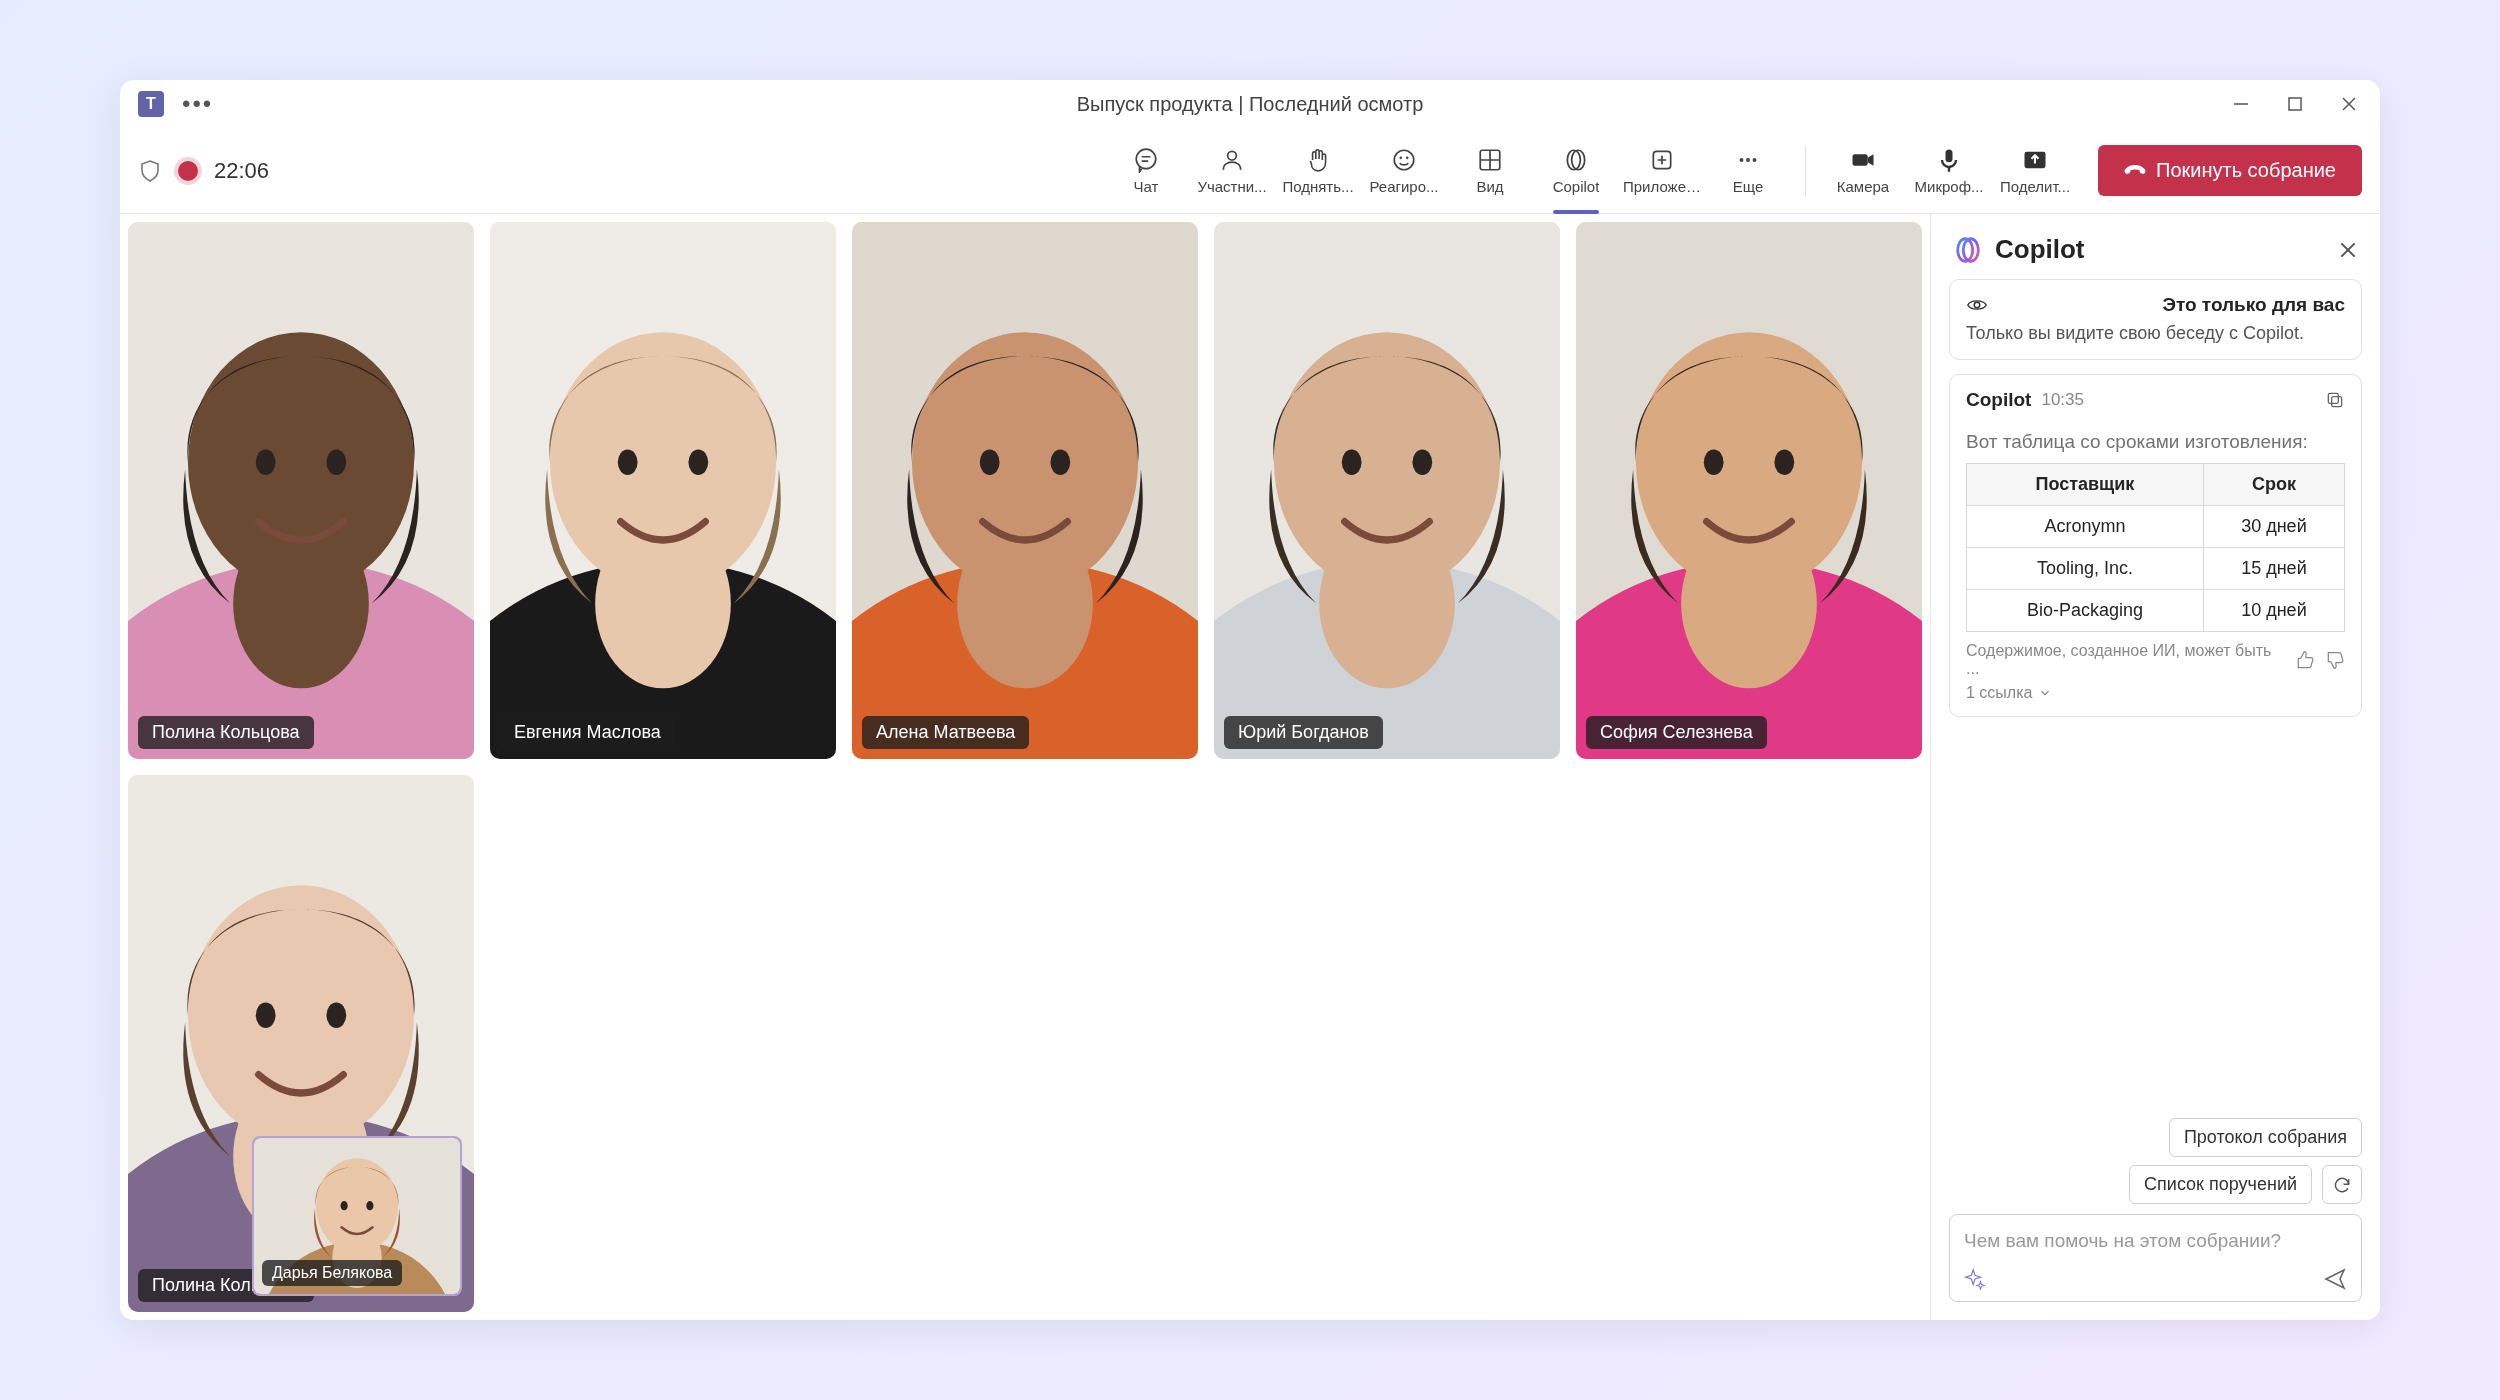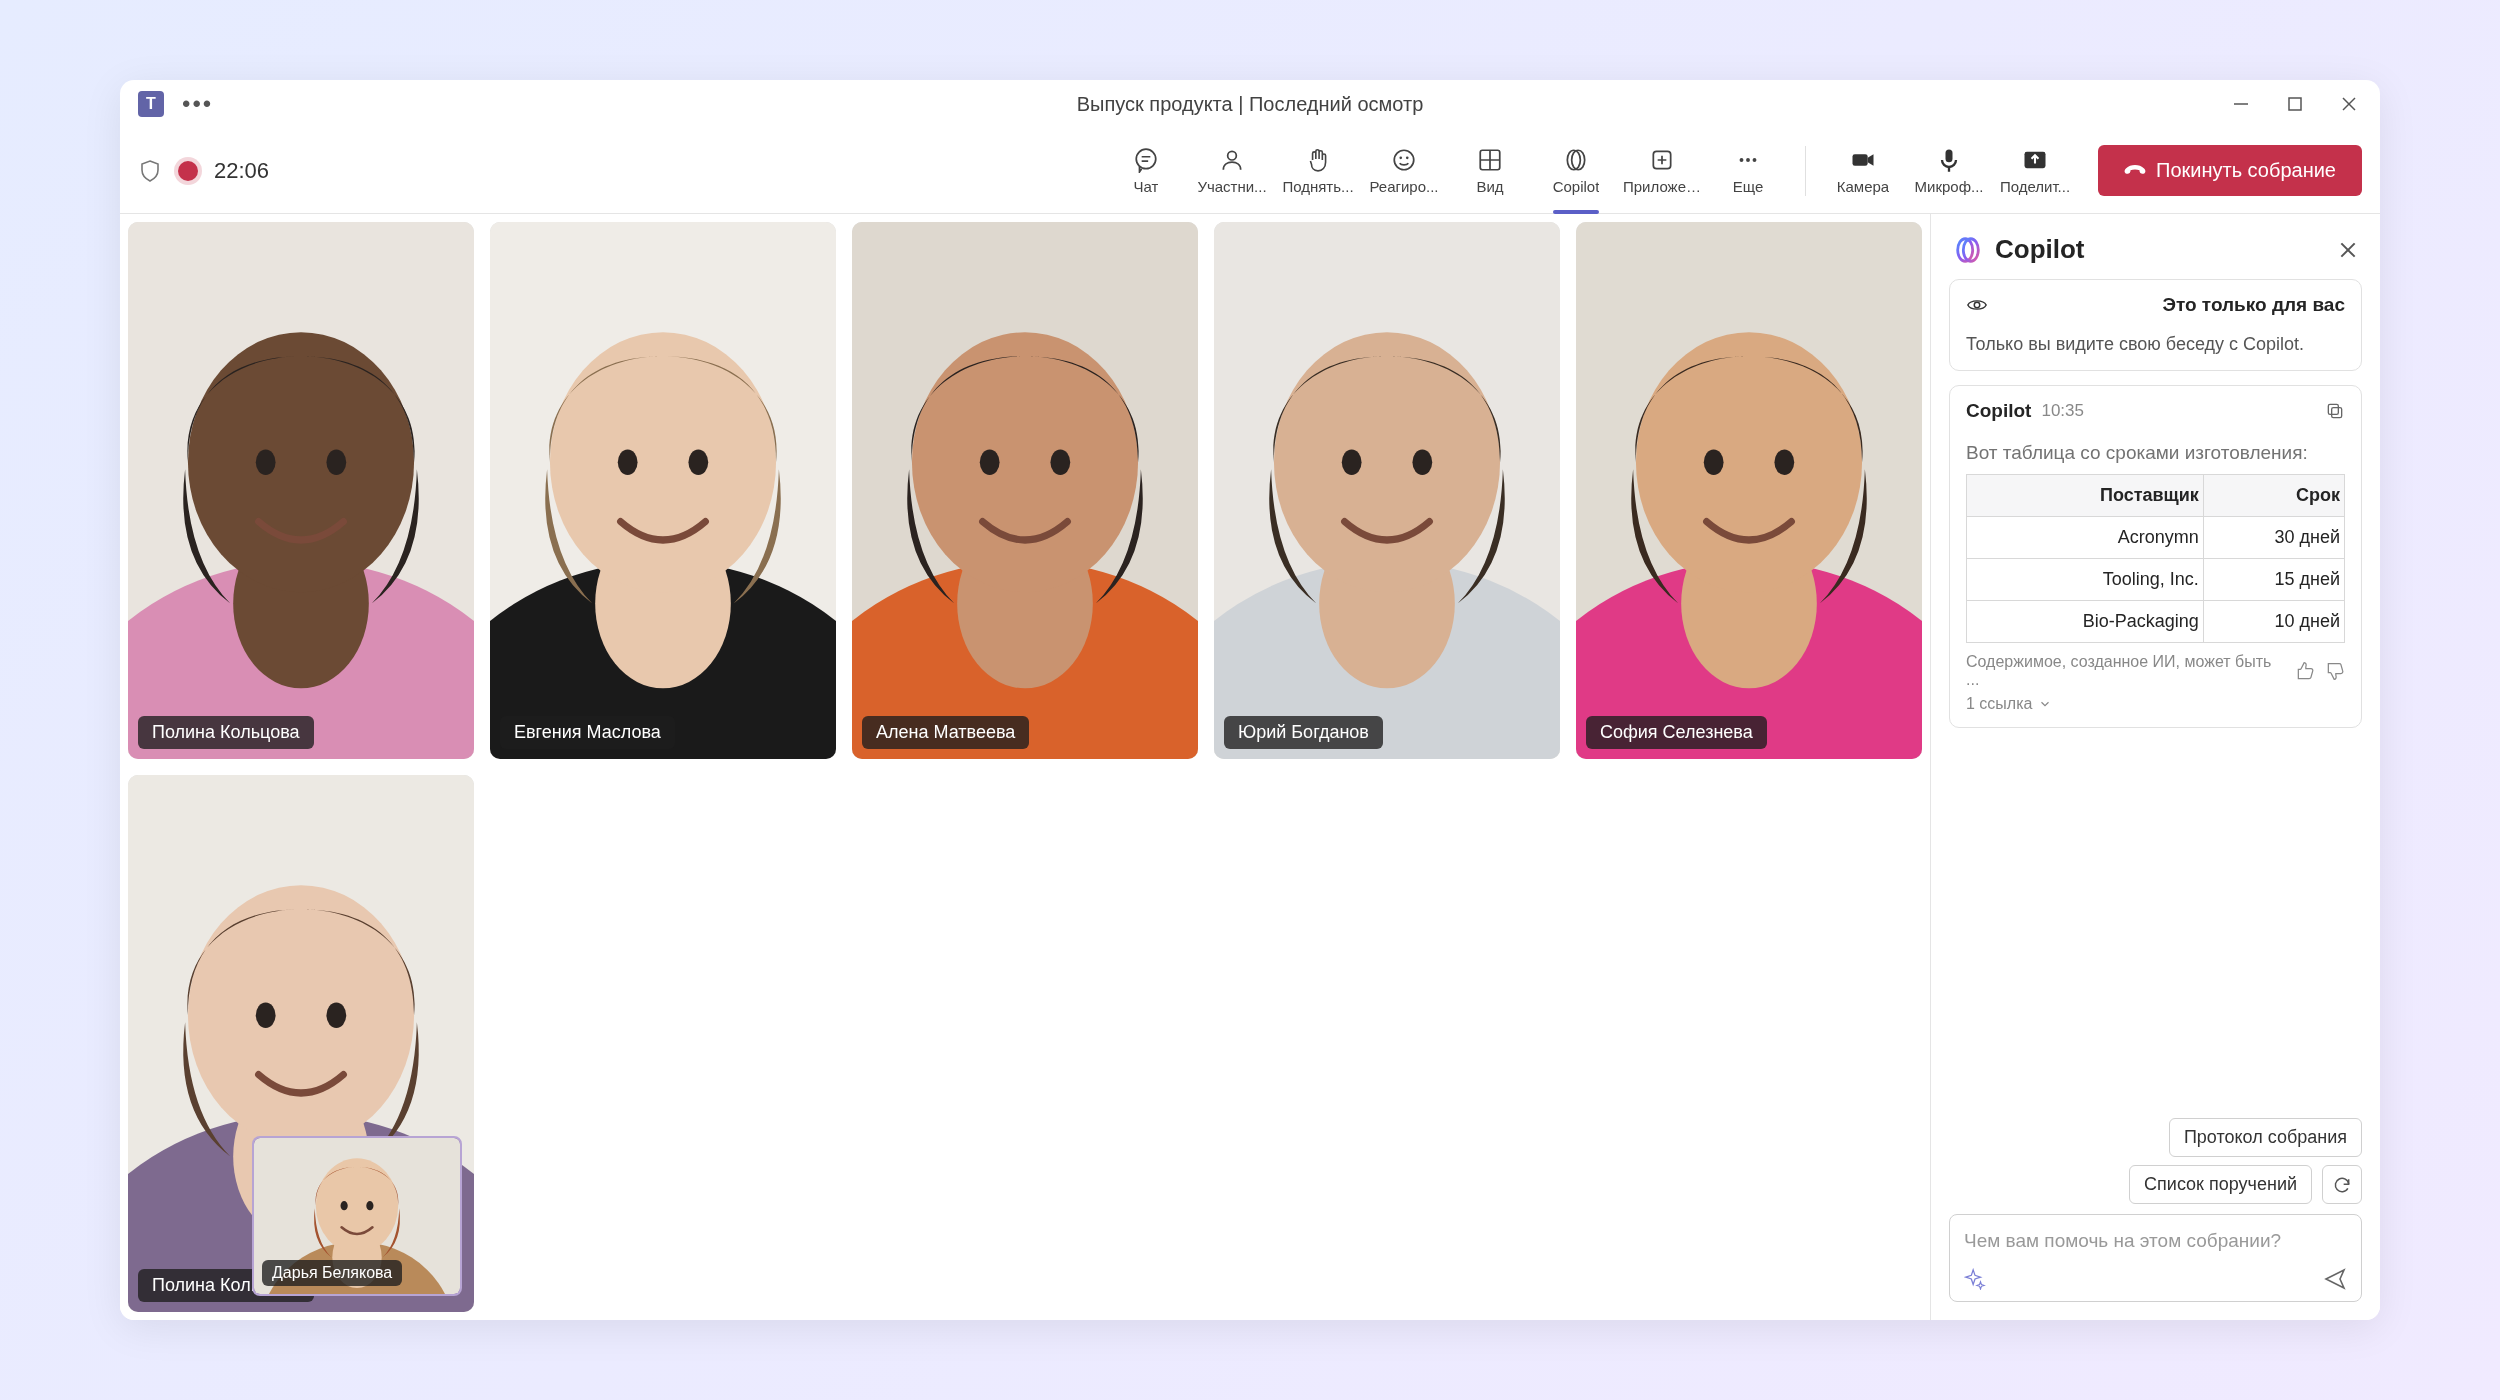--- a/index.html
+++ b/index.html
@@ -71,30 +71,30 @@
   .pip .name-tag { font-size: 16px; bottom: 8px; left: 8px; padding: 4px 10px; }
 
   .sidebar { width: 450px; border-left: 1px solid #e5e5e5; display: flex; flex-direction: column; background: #fff; }
   .sb-header { display: flex; align-items: center; padding: 20px 22px 14px; gap: 12px; }
   .sb-title { font-size: 26px; font-weight: 600; flex:1;}
   .copilot-logo { width:30px; height:30px; }
   .sb-close { cursor: pointer; color:#555; }
   .sb-body { flex:1; overflow:auto; padding: 0 18px 12px; display:flex; flex-direction:column; gap:14px;}
   .info-card { border:1px solid #e1e1e1; border-radius:10px; padding:14px 16px; }
   .info-head { display:flex; align-items:center; gap:10px; font-weight:600; font-size:19px;justify-content:space-between;}
-  .info-text { font-size:18px; color:#555; margin-top:16px; line-height:1.35;}
+  .info-text { font-size:18px; color:#555; margin-top:5px; line-height:1.35;}
   .user-bubble { align-self:flex-end; max-width: 82%; background:#e8ebfa; border-radius:10px; padding:14px 16px; font-size:19px; color:#333;}
   .copilot-msg { border:1px solid #e1e1e1; border-radius:10px; padding:14px 16px; }
   .cm-head { display:flex; align-items:center; gap:10px;}
   .cm-name { font-weight:600; font-size:19px;}
   .cm-time { color:#888; font-size:17px;}
   .cm-copy { margin-left:auto; color:#666; cursor:pointer;}
   .cm-text { margin-top:20px; font-size:19px; color:#737373;}
   table.ct { width:100%; border-collapse:collapse; margin-top:10px; font-size:18px;}
-  table.ct th, table.ct td { border:1px solid #d8d8d8; padding:10px 4px; text-align:right;}
+  table.ct th, table.ct td { border:1px solid #d8d8d8; padding:10px 4px; text-align:center;}
   table.ct th { background:#f6f6f7; font-weight:600;}
   .ai-note { display:flex; align-items:center; gap:10px; color:#888; font-size:16px; margin-top:10px;}
   .ai-note .thumb { margin-left:auto; display:flex; gap:10px;}
   .ref-row { color:#888; font-size:16px; margin-top:6px; display:flex; align-items:center; gap:6px; cursor:pointer;}
   .chip-row { display:flex; justify-content:flex-end; gap:10px; margin: 4px 18px 0;}
   .chip { border:1px solid #d0d0d0; background:#fff; border-radius:6px; padding:8px 14px; font-size:18px; color:#333; cursor:pointer;}
   .chip.icon { width:40px; display:flex; align-items:center; justify-content:center; padding:8px 0;}
   .composer { margin: 10px 18px 18px; border:1px solid #d0d0d0; border-radius:8px; padding:12px 14px 10px; }
   .composer-input { width:100%; border:none; outline:none; font-size:19px; color:#333; background:transparent;}
   .composer-input::placeholder{color:#999;}

